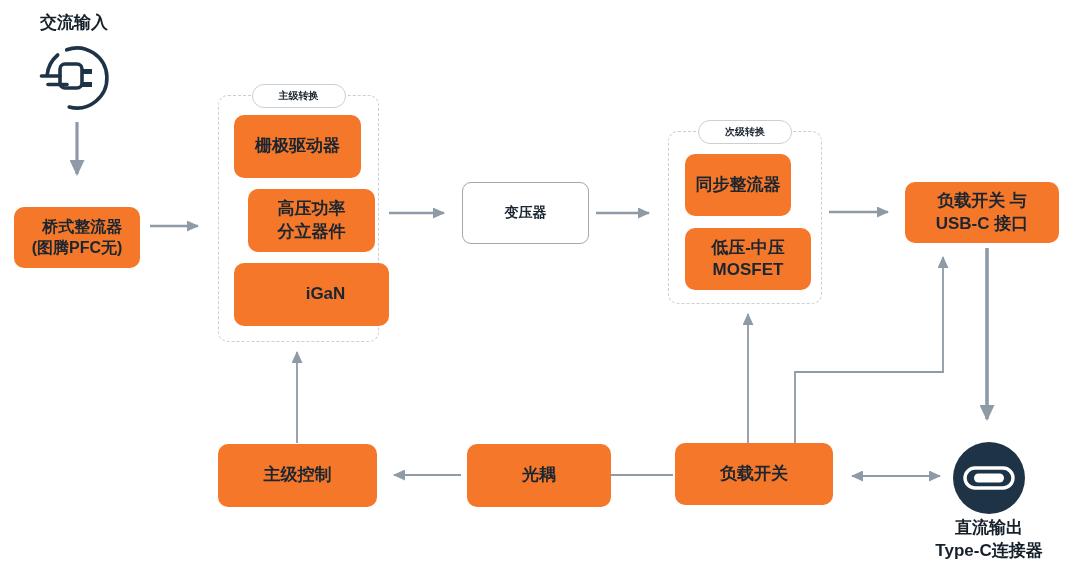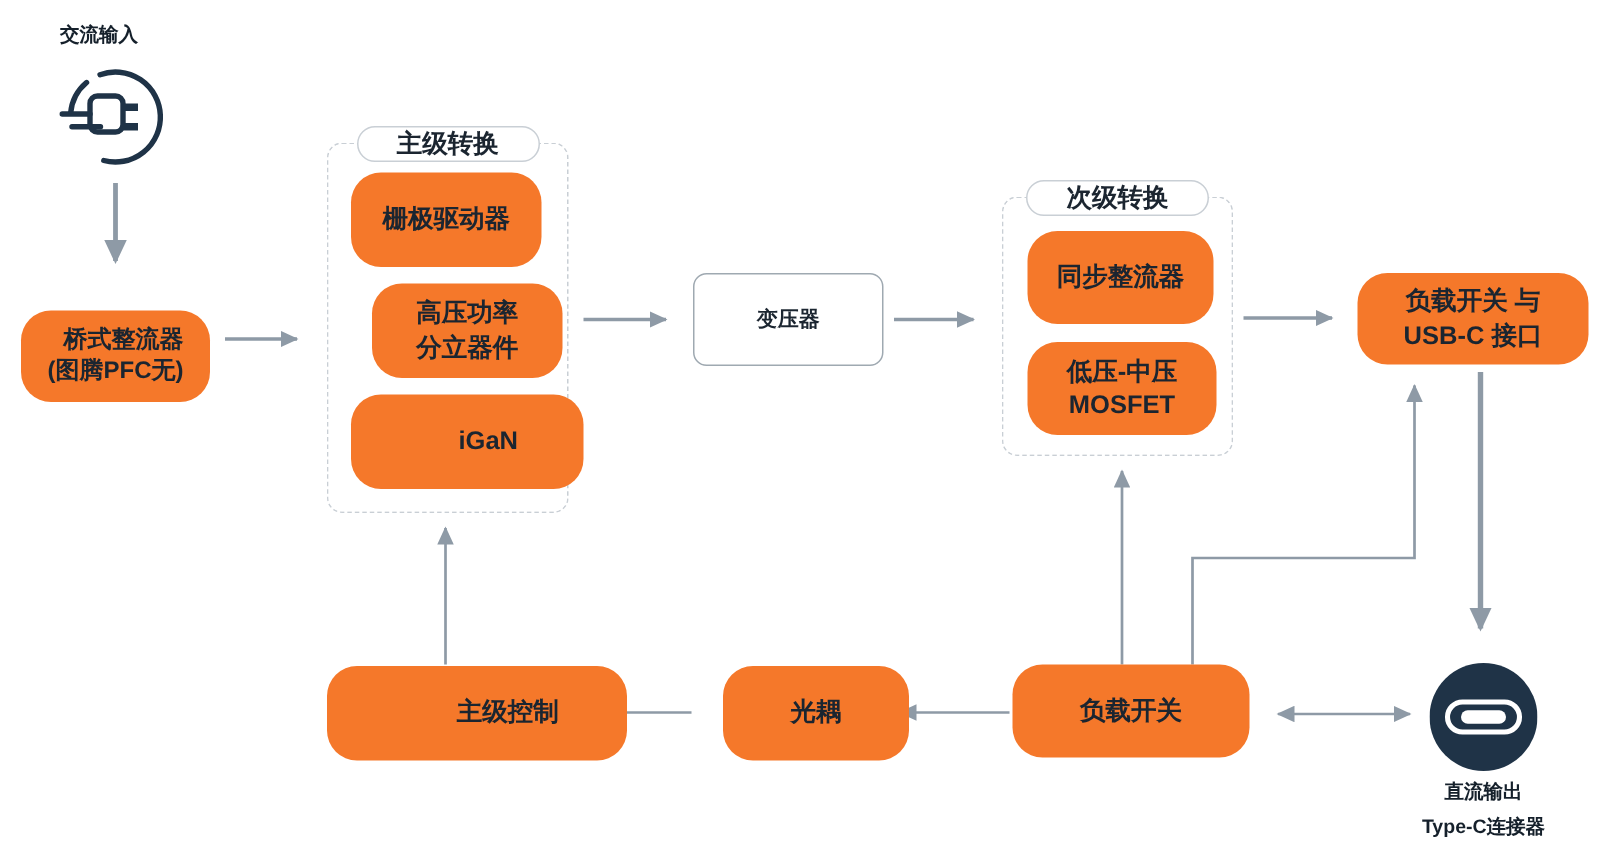--- a/index.html
+++ b/index.html
@@ -3,41 +3,41 @@
 <meta charset="utf-8">
 <style>
   html,body{margin:0;padding:0;background:#ffffff;}
   .canvas{
     position:relative;width:1080px;height:577px;background:#ffffff;overflow:hidden;
     font-family:"Liberation Sans","DejaVu Sans",sans-serif;
     color:var(--textDark,#1B2530);
   }
   .wires{position:absolute;left:0;top:0;pointer-events:none;}
   .obox{
-    position:absolute;background:var(--orange,#F5782A);border-radius:20px;
+    position:absolute;background:var(--orange,#F5782A);border-radius:10px;
     display:flex;align-items:center;justify-content:center;text-align:center;
     font-weight:bold;font-size:17px;line-height:1.3;color:var(--textDark,#1B2530);
     white-space:pre-line;
   }
   .wbox{
     position:absolute;background:#ffffff;border:1.6px solid #9FA9B1;border-radius:9px;
     display:flex;align-items:center;justify-content:center;text-align:center;
     font-weight:bold;font-size:14px;color:var(--textDark,#1B2530);
   }
   .group{
     position:absolute;border:1.6px dashed #C9CFD5;border-radius:10px;background:#ffffff;
   }
   .pill{
     position:absolute;top:-12px;left:50%;transform:translateX(-50%);
     background:#ffffff;border:1.6px solid #C9CFD5;border-radius:12px;
     height:22px;line-height:22px;padding:0 26px;white-space:nowrap;
-    font-weight:bold;font-size:17px;color:var(--textDark,#1B2530);
+    font-weight:bold;font-size:10px;color:var(--textDark,#1B2530);
   }
   .freelabel{
-    position:absolute;font-weight:bold;font-size:13px;line-height:23px;
+    position:absolute;font-weight:bold;font-size:17px;line-height:23px;
     color:#15202B;white-space:pre-line;
   }
   .center{text-align:center;}
 </style>
 </head>
 <body>
 
 <div class="canvas">
 
   <svg class="wires" width="1080" height="577" viewBox="0 0 1080 577">
@@ -86,30 +86,30 @@
     <div class="obox" style="left:15px;top:19px;width:127px;height:63px;">栅极驱动器</div>
     <div class="obox" style="left:29px;top:93px;width:127px;height:63px;">高压功率
 分立器件</div>
     <div class="obox" style="left:15px;top:167px;width:127px;height:63px;padding-left:28px;">iGaN</div>
   </div>
 
   <div class="wbox" style="left:462px;top:182px;width:125px;height:60px;">变压器</div>
 
   <div class="group" style="left:668px;top:131px;width:152px;height:171px;">
     <div class="pill">次级转换</div>
-    <div class="obox" style="left:16px;top:22px;width:124px;height:62px;">同步整流器</div>
+    <div class="obox" style="left:16px;top:22px;width:106px;height:62px;">同步整流器</div>
     <div class="obox" style="left:16px;top:96px;width:126px;height:62px;">低压-中压
 MOSFET</div>
   </div>
 
   <div class="obox" style="left:905px;top:182px;width:154px;height:61px;">负载开关 与
 USB-C 接口</div>
 
-  <div class="obox" style="left:218px;top:444px;width:159px;height:63px;padding-left:41px;">主级控制</div>
-  <div class="obox" style="left:482px;top:444px;width:124px;height:63px;">光耦</div>
+  <div class="obox" style="left:218px;top:444px;width:159px;height:63px;">主级控制</div>
+  <div class="obox" style="left:467px;top:444px;width:144px;height:63px;">光耦</div>
   <div class="obox" style="left:675px;top:443px;width:158px;height:62px;">负载开关</div>
 
   <svg style="position:absolute;left:953px;top:442px;" width="72" height="72" viewBox="0 0 72 72">
     <circle cx="36" cy="36" r="36" fill="#1F3347"></circle>
     <rect x="12" y="26" width="48" height="20" rx="10" fill="none" stroke="#ffffff" stroke-width="3.4"></rect>
     <rect x="21" y="31.5" width="30" height="9" rx="4.5" fill="#ffffff"></rect>
   </svg>
   <div class="freelabel center" style="left:887px;top:516px;width:204px;">直流输出
 Type-C连接器</div>
 

